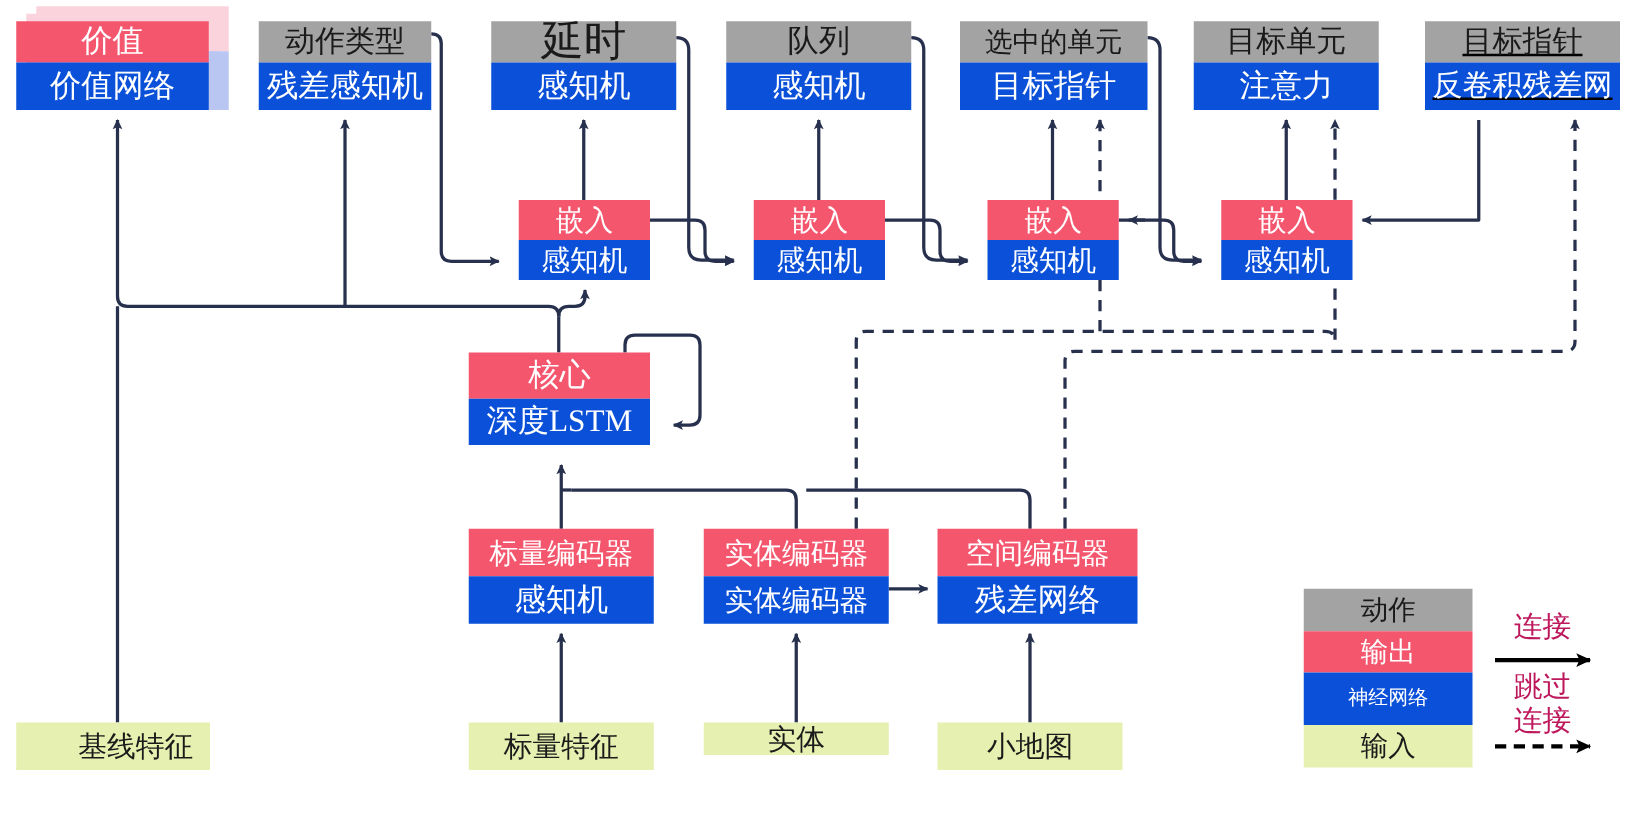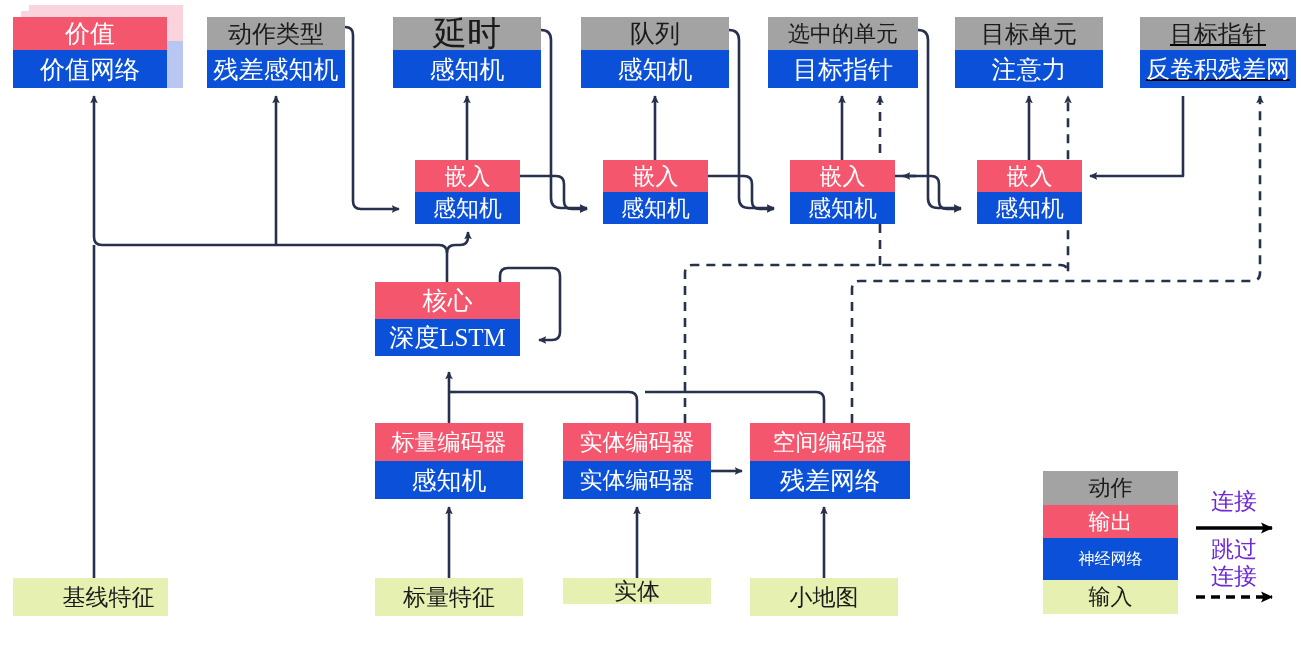--- a/index.html
+++ b/index.html
@@ -13,21 +13,21 @@
         white-space:nowrap;}
   .t-action{background:#a3a3a3;color:#1a1a1a;}
   .t-output{background:#f4566e;color:#ffffff;}
   .t-nn{background:#0a50d8;color:#ffffff;}
   .t-input{background:#e6f0b0;color:#1a1a1a;}
   .shadow1{position:absolute;background:#fbd3dd;}
   .shadow2{position:absolute;background:#b9c6f2;}
   .legendbox{position:absolute;}
   .legrow{display:flex;align-items:center;justify-content:center;
           box-sizing:border-box;line-height:1;white-space:nowrap;}
-  .legtxt{position:absolute;text-align:center;color:#6d28d9;
+  .legtxt{position:absolute;text-align:center;color:#be185d;
           white-space:nowrap;line-height:1;}
 </style>
 </head>
 <body>
 
 <div id="stage">
 
   <svg viewBox="0 0 1301 662">
     <defs>
       <marker id="ah" markerWidth="9" markerHeight="9" refX="7.4" refY="4.5" orient="auto" markerUnits="userSpaceOnUse">

